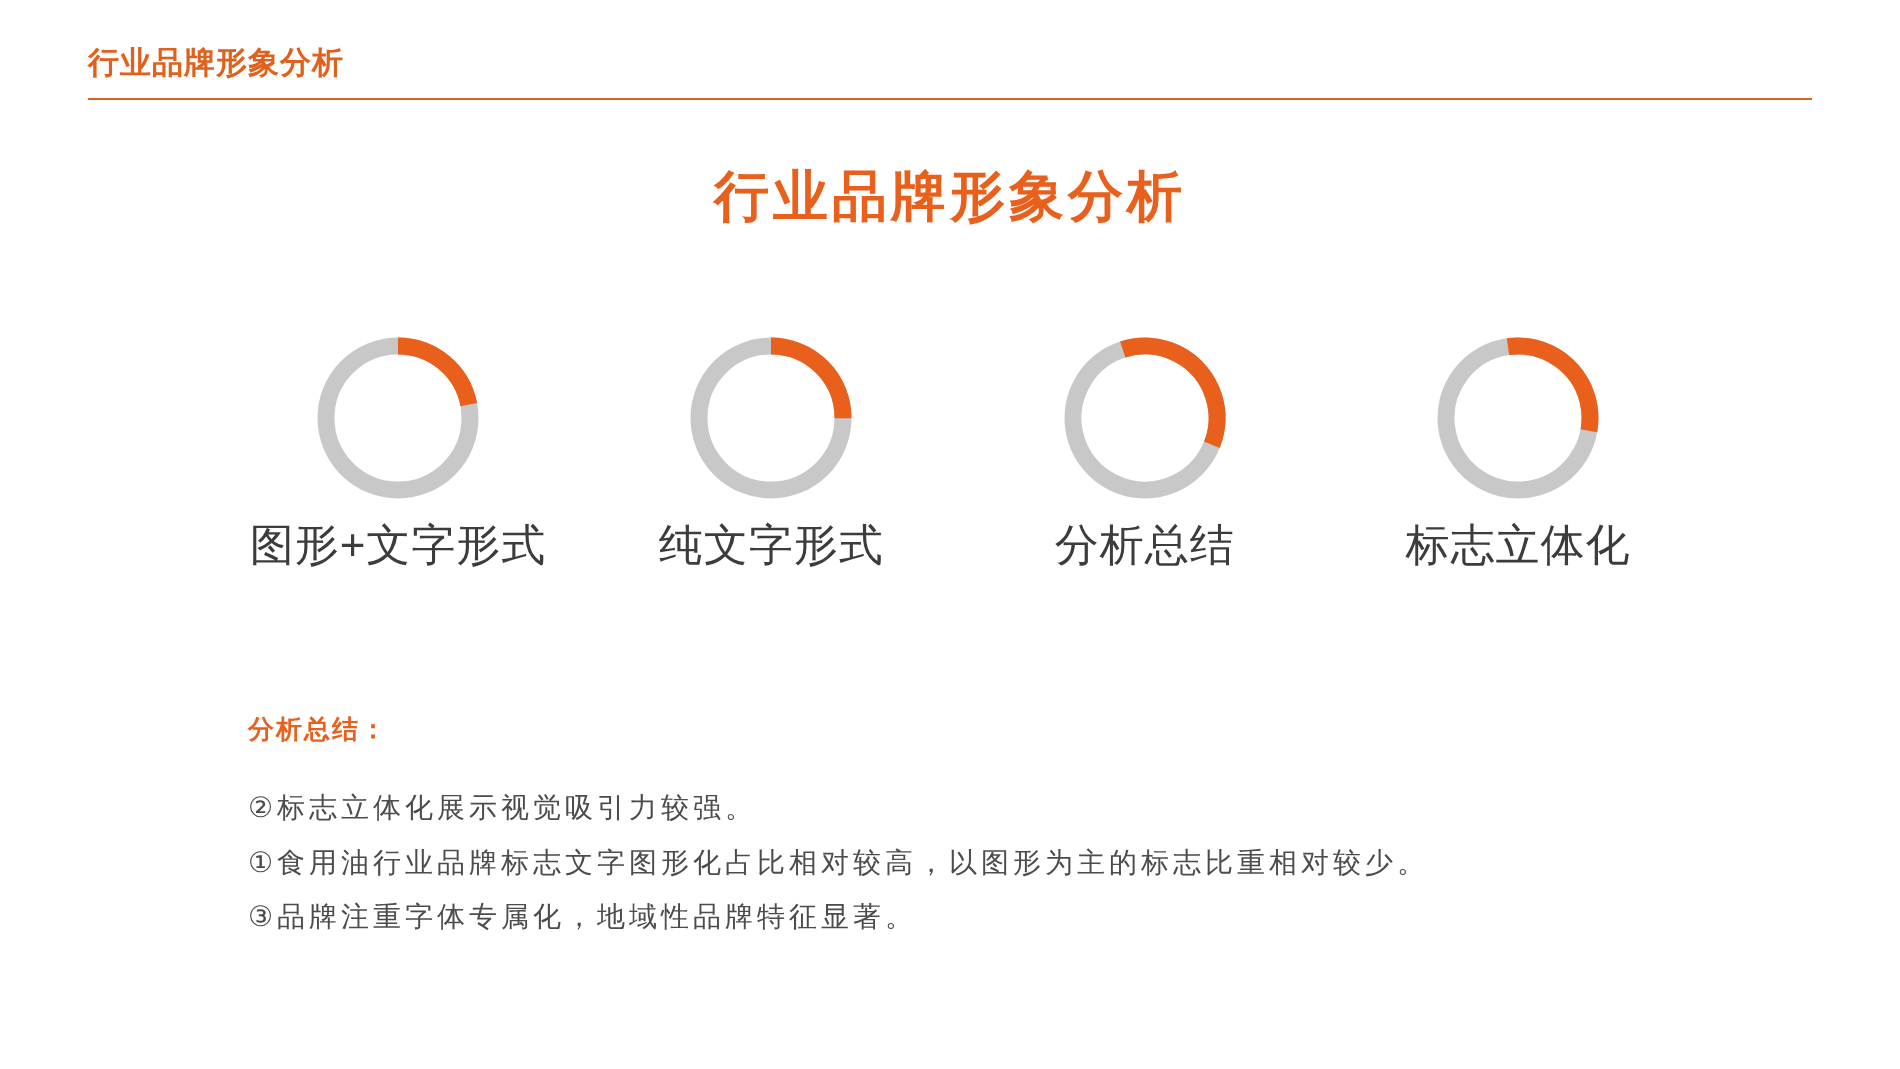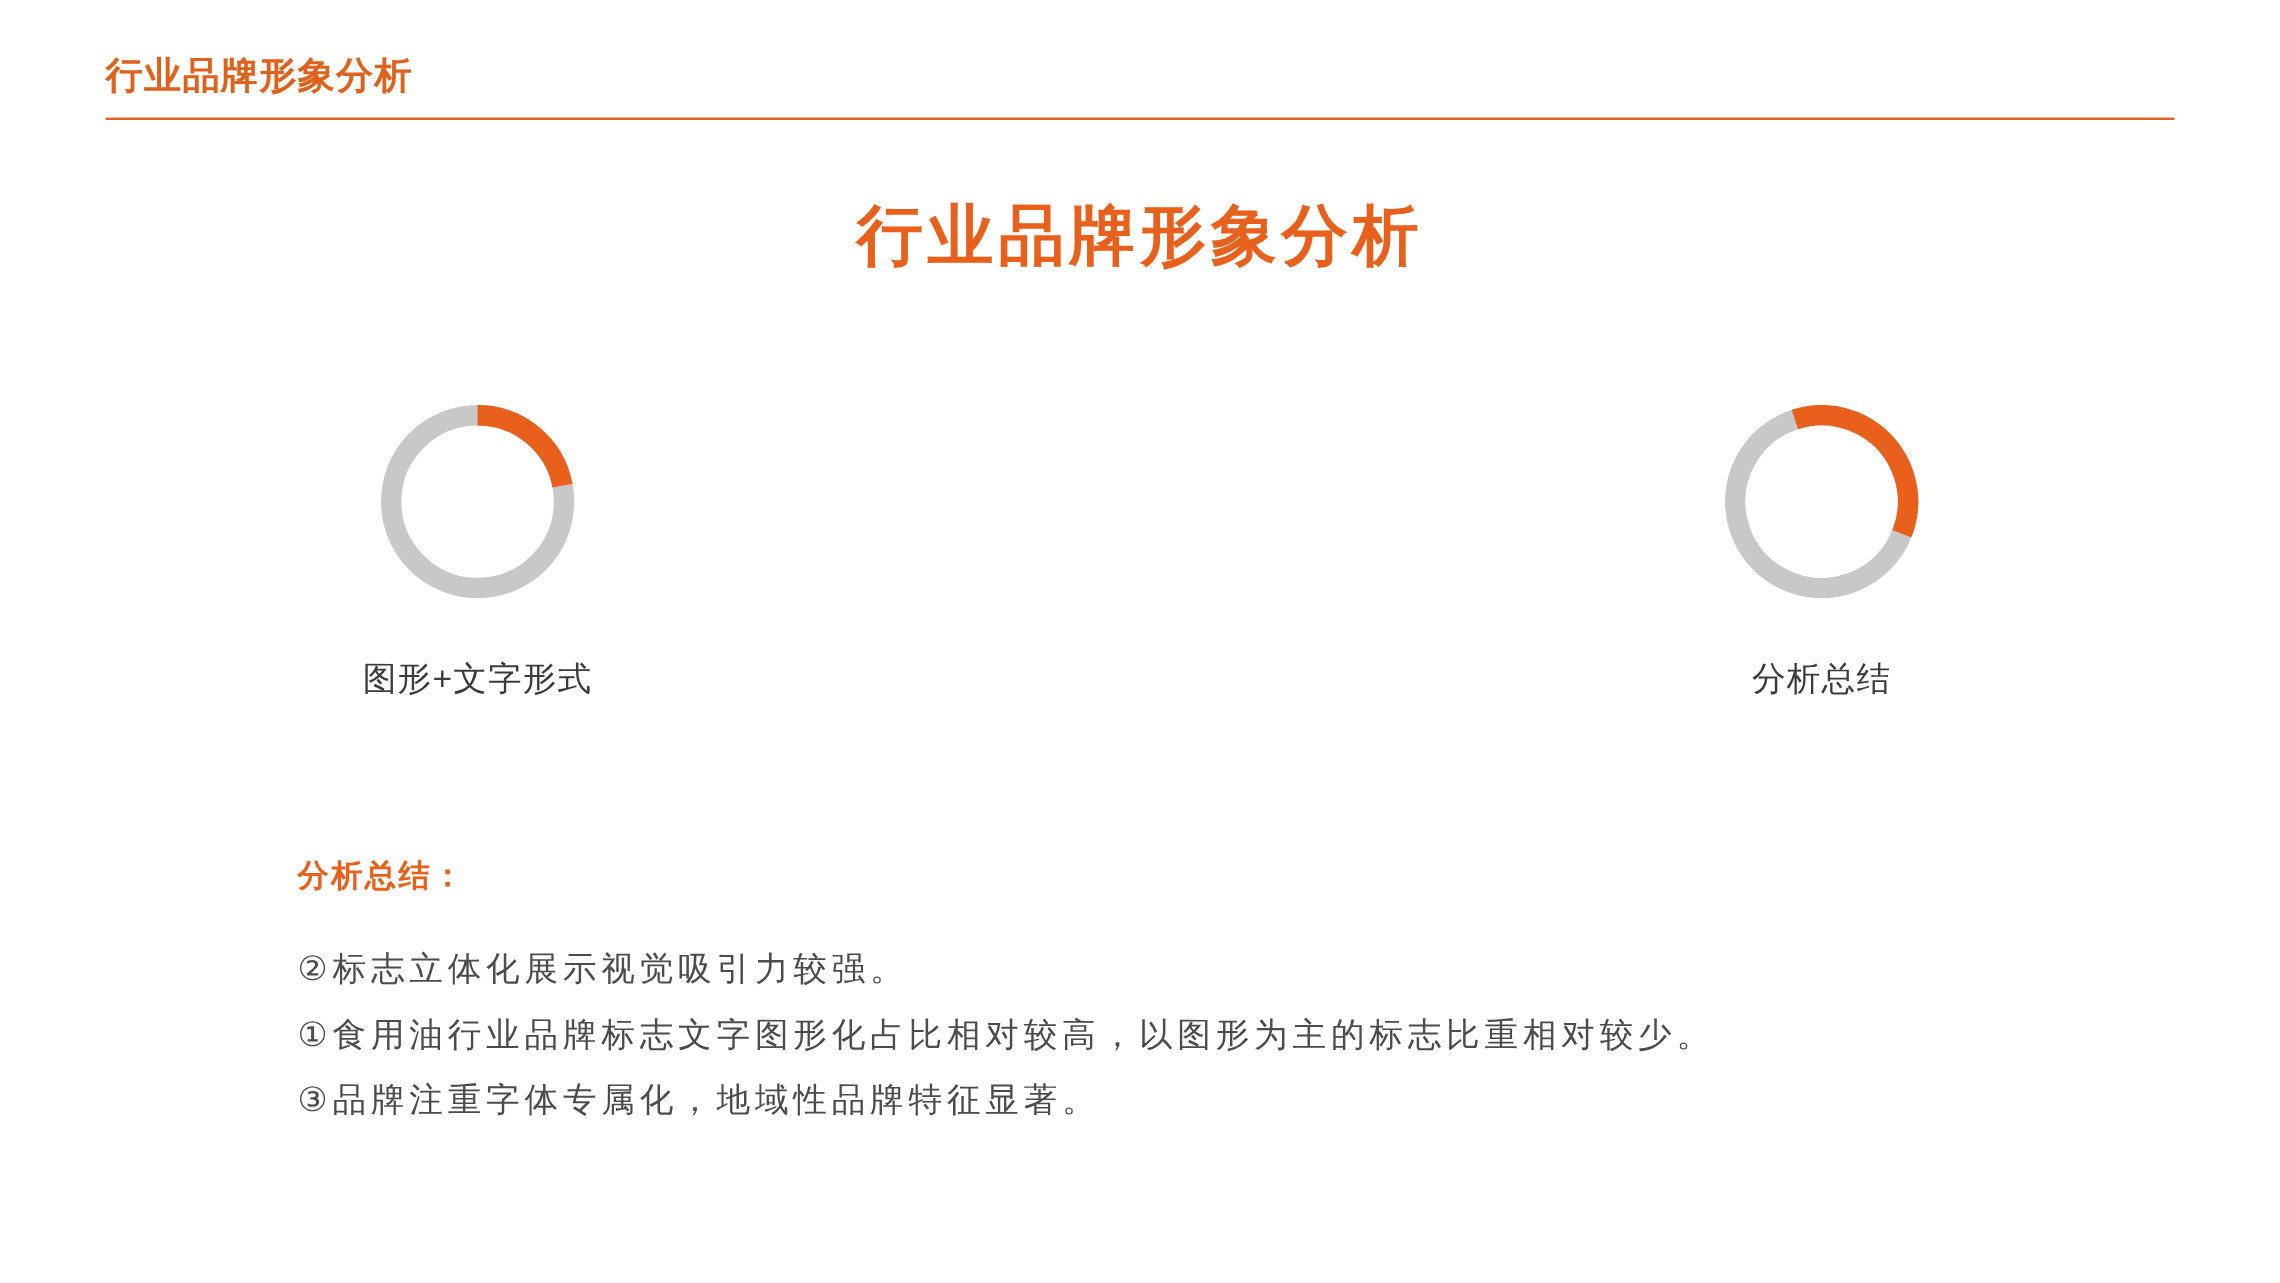--- a/index.html
+++ b/index.html
@@ -69,22 +69,22 @@
   .donut {
     width: 176px;
     height: 176px;
     position: relative;
   }
   .donut svg {
     display: block;
     transform: rotate(-90deg);
   }
   .donut-label {
-    margin-top: 41px;
-    font-size: 28px;
+    margin-top: 10px;
+    font-size: 44px;
     color: #3c3c3c;
     white-space: nowrap;
     letter-spacing: 1px;
   }
 
   
   .summary {
     position: absolute;
     top: 712px;
     left: 248px;
@@ -121,26 +121,44 @@
       <div class="donut">
         <svg width="176" height="176" viewBox="0 0 176 176" style="transform: rotate(-90deg);">
           <circle cx="88" cy="88" r="72" fill="none" stroke="#c8c8c8" stroke-width="17"></circle>
           <circle cx="88" cy="88" r="72" fill="none" stroke="#e8601b" stroke-width="17" stroke-dasharray="99.53 352.86"></circle>
         </svg>
       </div>
       <div class="donut-label">图形+文字形式</div>
     </div>
     <div class="donut-item">
       <div class="donut">
+        <svg width="176" height="176" viewBox="0 0 176 176" style="transform: rotate(-90deg);">
+          <circle cx="88" cy="88" r="72" fill="none" stroke="#c8c8c8" stroke-width="17"></circle>
+          <circle cx="88" cy="88" r="72" fill="none" stroke="#e8601b" stroke-width="17" stroke-dasharray="113.10 339.29"></circle>
+        </svg>
+      </div>
+      <div class="donut-label">纯文字形式</div>
+    </div>
+    <div class="donut-item">
+      <div class="donut">
         <svg width="176" height="176" viewBox="0 0 176 176" style="transform: rotate(-108deg);">
           <circle cx="88" cy="88" r="72" fill="none" stroke="#c8c8c8" stroke-width="17"></circle>
           <circle cx="88" cy="88" r="72" fill="none" stroke="#e8601b" stroke-width="17" stroke-dasharray="162.86 289.53"></circle>
         </svg>
       </div>
       <div class="donut-label">分析总结</div>
+    </div>
+    <div class="donut-item">
+      <div class="donut">
+        <svg width="176" height="176" viewBox="0 0 176 176" style="transform: rotate(-98deg);">
+          <circle cx="88" cy="88" r="72" fill="none" stroke="#c8c8c8" stroke-width="17"></circle>
+          <circle cx="88" cy="88" r="72" fill="none" stroke="#e8601b" stroke-width="17" stroke-dasharray="135.72 316.67"></circle>
+        </svg>
+      </div>
+      <div class="donut-label">标志立体化</div>
     </div>
   </div>
 
 <div class="summary">
   <div class="summary-title">分析总结：</div>
   <div class="summary-line">②标志立体化展示视觉吸引力较强。</div>
   <div class="summary-line">①食用油行业品牌标志文字图形化占比相对较高，以图形为主的标志比重相对较少。</div>
   <div class="summary-line">③品牌注重字体专属化，地域性品牌特征显著。</div>
 </div>
 

